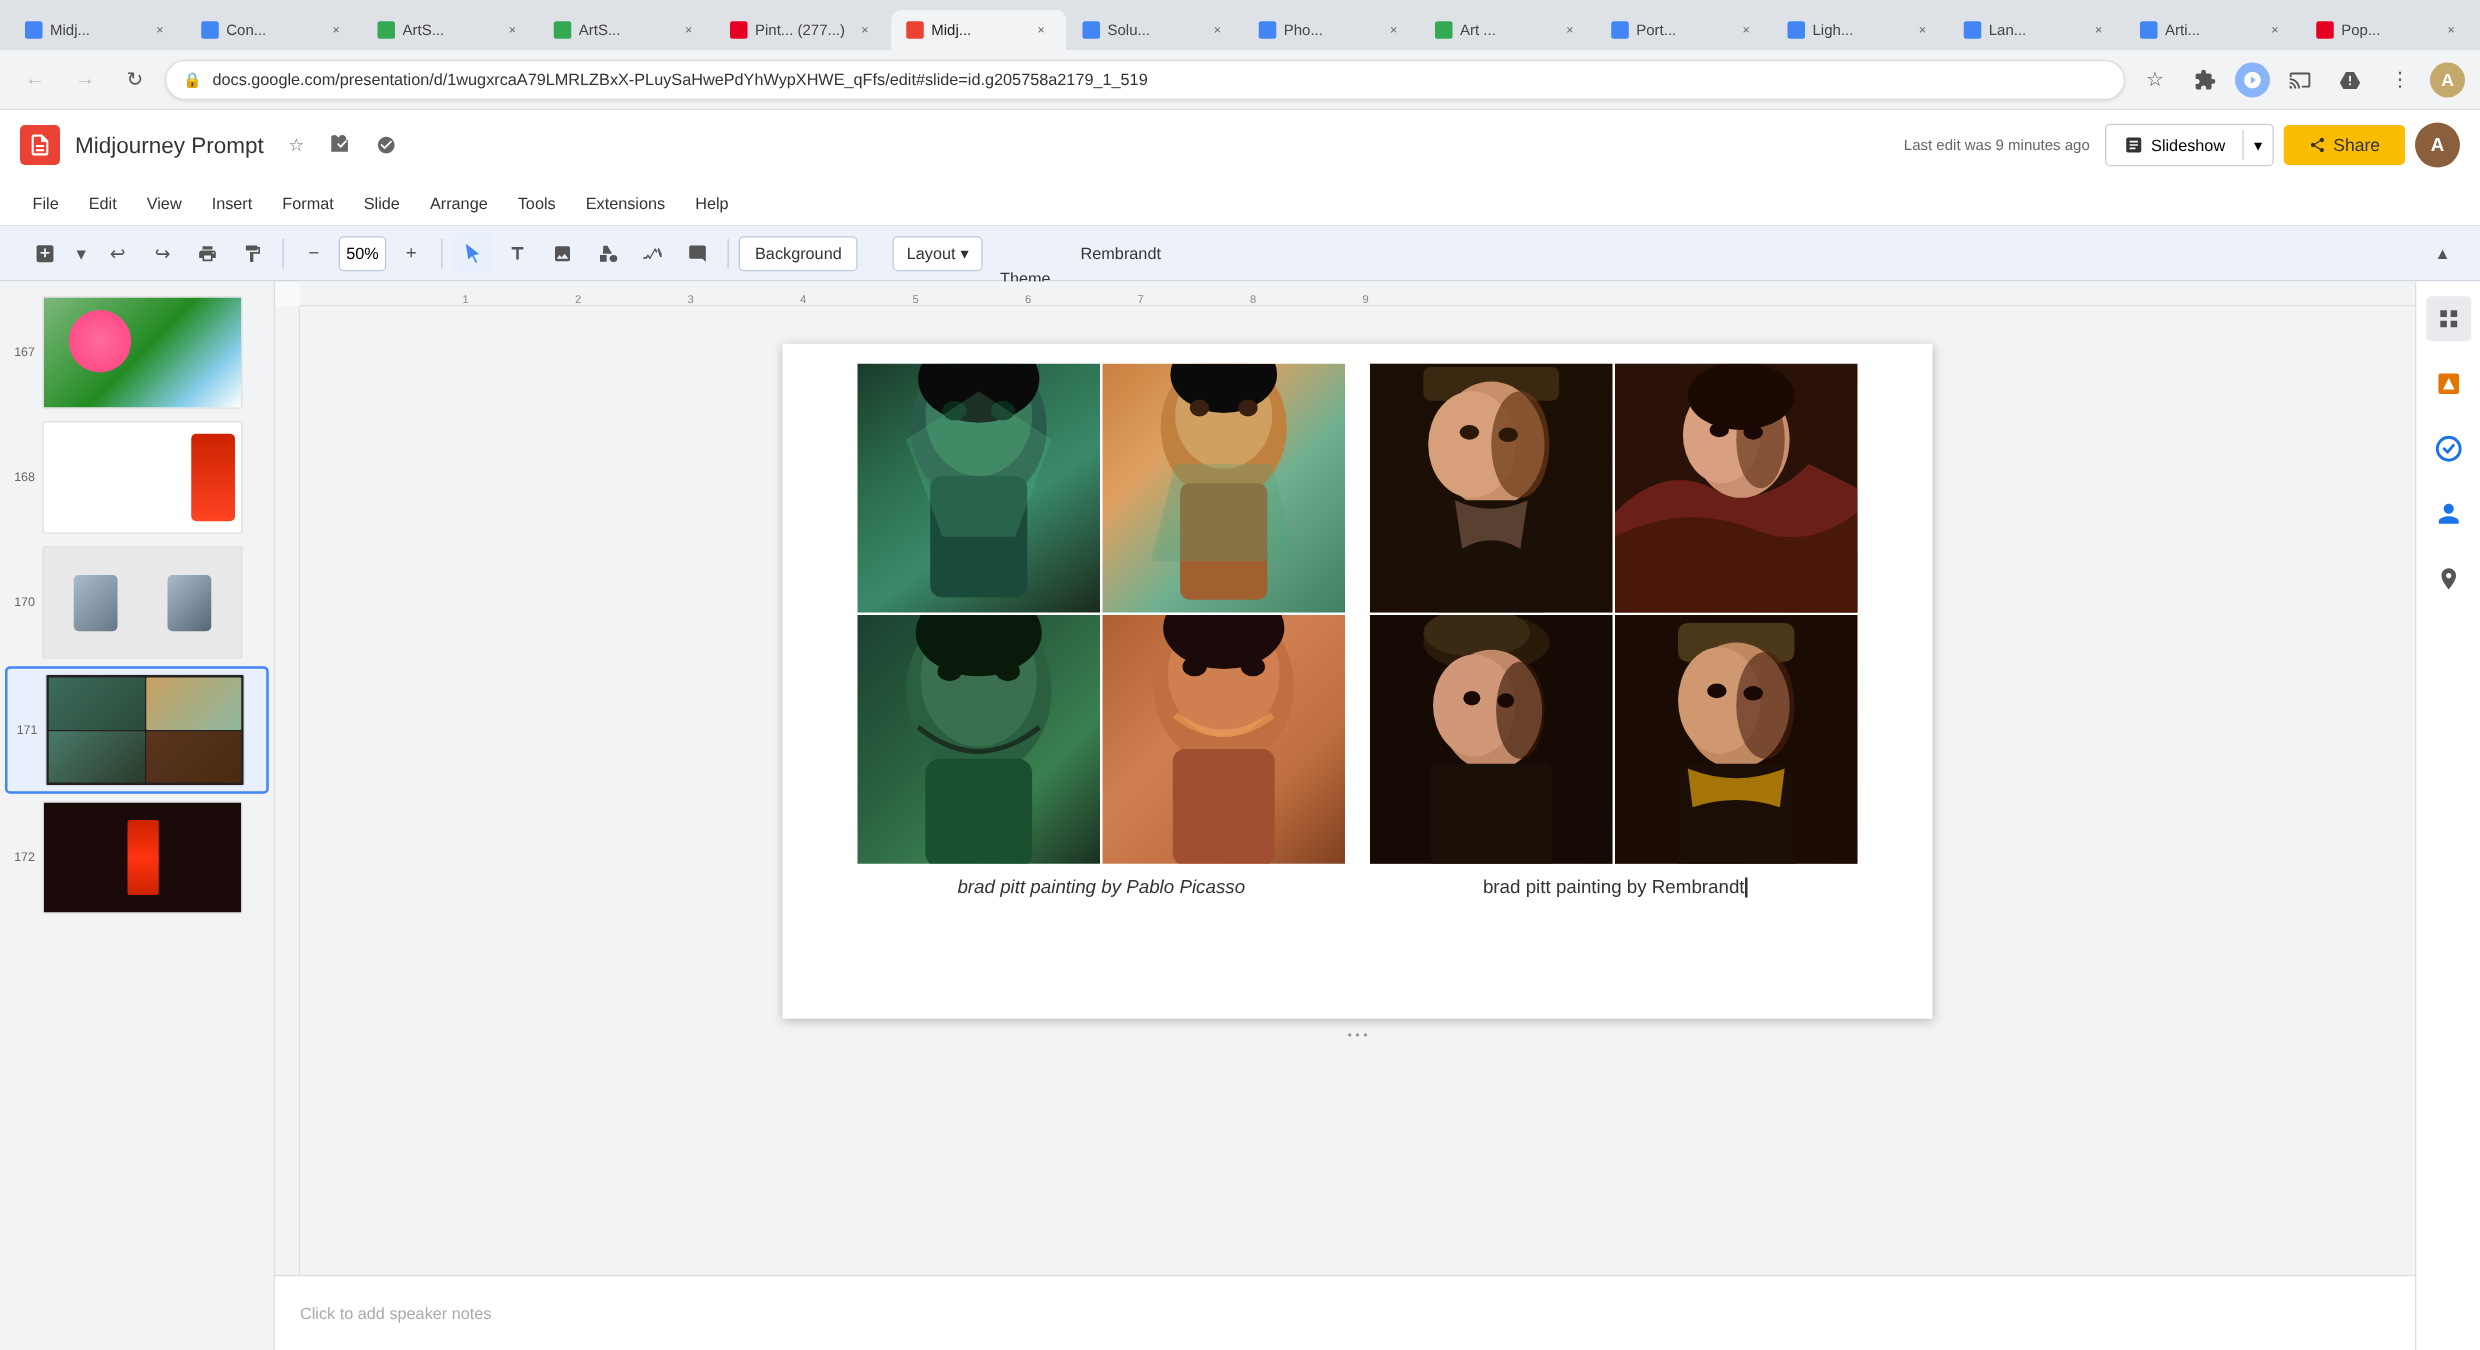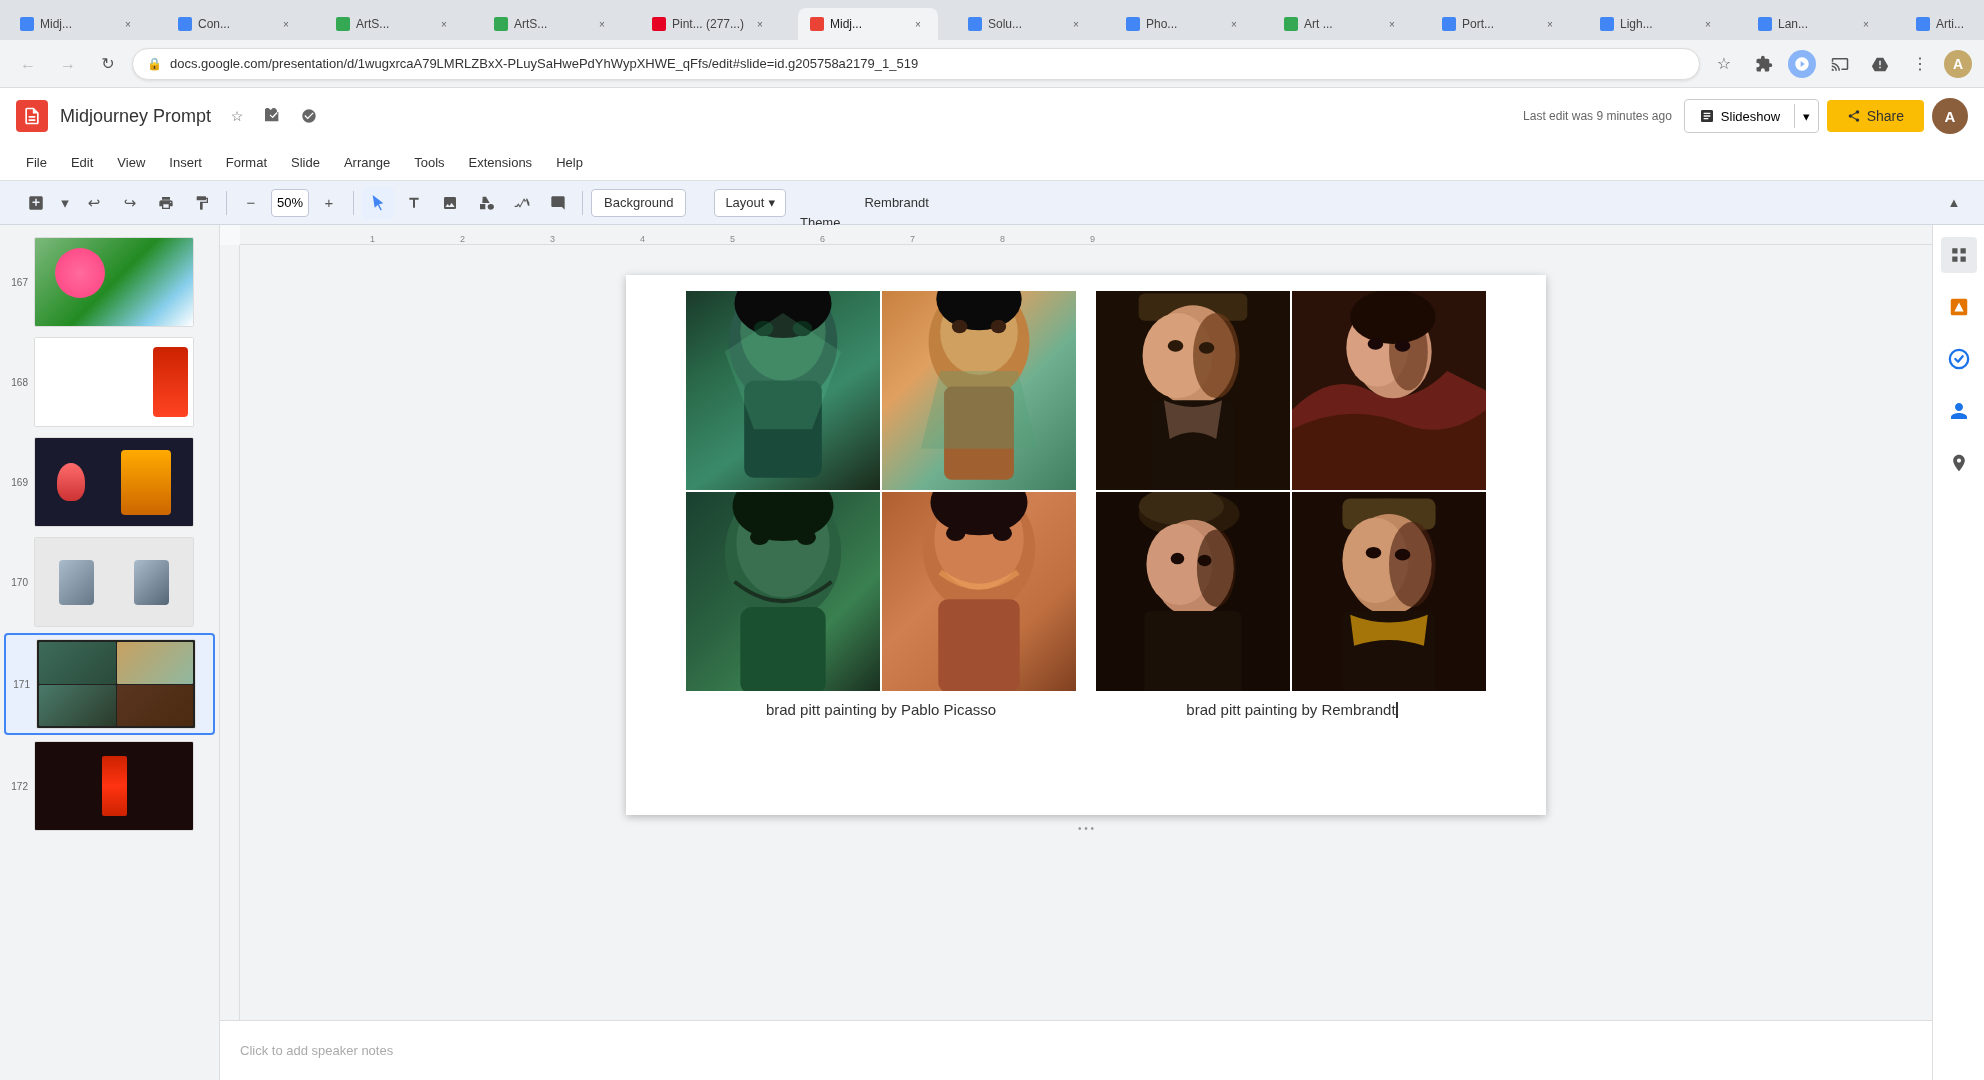--- a/index.html
+++ b/index.html
@@ -1,20 +1,20 @@
 <!DOCTYPE html>
 <html><head>
   <meta charset="utf-8">
   <style>
     * { margin: 0; padding: 0; box-sizing: border-box; }
     body { font-family: Arial, sans-serif; background: #f1f3f4; width: 1984px; height: 1080px; overflow: hidden; font-size: 13px; }
 
     
     .browser-frame { width: 100%; height: 100%; display: flex; flex-direction: column; }
-    .browser-tabs { background: #dee1e6; height: 40px; display: flex; align-items: flex-end; padding: 0 8px; gap: 18px; }
+    .browser-tabs { background: #dee1e6; height: 40px; display: flex; align-items: flex-end; padding: 0 8px; gap: 1px; }
     .tab { display: flex; align-items: center; height: 32px; padding: 0 12px; border-radius: 8px 8px 0 0; font-size: 12px; gap: 6px; min-width: 140px; max-width: 200px; background: #dee1e6; color: #444; cursor: pointer; position: relative; }
     .tab.active { background: #f1f3f4; color: #222; }
     .tab .favicon { width: 16px; height: 16px; border-radius: 2px; flex-shrink: 0; }
     .tab .tab-title { overflow: hidden; text-overflow: ellipsis; white-space: nowrap; flex: 1; }
     .tab .close-btn { width: 16px; height: 16px; border-radius: 50%; display: flex; align-items: center; justify-content: center; font-size: 10px; color: #666; flex-shrink: 0; }
 
     .browser-toolbar { background: #f1f3f4; height: 48px; display: flex; align-items: center; padding: 0 12px; gap: 8px; border-bottom: 1px solid #ddd; }
     .nav-btn { width: 32px; height: 32px; border-radius: 50%; display: flex; align-items: center; justify-content: center; color: #555; cursor: pointer; font-size: 16px; }
     .nav-btn.disabled { color: #bbb; cursor: default; }
     .address-bar { flex: 1; height: 32px; background: white; border-radius: 16px; display: flex; align-items: center; padding: 0 14px; font-size: 13px; color: #333; border: 1px solid #ddd; box-shadow: 0 1px 3px rgba(0,0,0,0.1); }
@@ -337,29 +337,20 @@
 
         <div class="slide-thumbnail">
           <span class="slide-number">168</span>
           <div class="slide-preview">
             <div style="width:100%;height:100%;background:white;position:relative;display:flex;align-items:center;justify-content:flex-end;padding:5px;">
               <div style="width:35px;height:70px;background:linear-gradient(180deg,#cc2200,#ff4422);border-radius:4px;"></div>
             </div>
           </div>
         </div>
 
-        <div class="slide-thumbnail">
-          <span class="slide-number">169</span>
-          <div class="slide-preview">
-            <div style="width:100%;height:100%;background:#1a1a2e;display:flex;align-items:center;justify-content:space-around;padding:4px;">
-              <div style="width:28px;height:38px;border-radius:50% 50% 40% 40%;background:linear-gradient(180deg,#ff6b6b,#cc3333);"></div>
-              <div style="width:50px;height:65px;border-radius:4px;background:linear-gradient(180deg,#ffaa00,#cc6600);"></div>
-            </div>
-          </div>
-        </div>
 
         <div class="slide-thumbnail">
           <span class="slide-number">170</span>
           <div class="slide-preview">
             <div style="width:100%;height:100%;background:#e8e8e8;display:flex;align-items:center;justify-content:space-around;padding:4px;">
               <div style="width:35px;height:45px;background:linear-gradient(135deg,#aabbcc,#667788);border-radius:4px;"></div>
               <div style="width:35px;height:45px;background:linear-gradient(135deg,#aabbcc,#556677);border-radius:4px;"></div>
             </div>
           </div>
         </div>
@@ -406,21 +397,21 @@
 
           <div style="width:20px;background:#f1f3f4;border-right:1px solid #ddd;flex-shrink:0;position:relative;">
           </div>
 
           <div style="flex:1;display:flex;flex-direction:column;align-items:center;justify-content:flex-start;padding:30px 40px 0 40px;background:#f1f3f4;overflow:auto;">
 
             <div style="background:white;box-shadow:0 2px 8px rgba(0,0,0,0.25);width:920px;height:540px;position:relative;flex-shrink:0;">
 
               <div style="width:100%;height:100%;padding:16px;display:flex;flex-direction:row;gap:20px;align-items:flex-start;justify-content:center;">
 
-                <div style="display:flex;flex-direction:column;align-items:center;gap:10px;">
+                <div style="display:flex;flex-direction:column;align-items:center;gap:10px;font-style:italic;">
 
                   <div style="display:grid;grid-template-columns:1fr 1fr;grid-template-rows:1fr 1fr;gap:2px;width:390px;height:400px;">
 
                     <div style="background:linear-gradient(145deg,#1a3a2a 0%,#2a6a4a 30%,#3a8a6a 60%,#1a2a1a 100%);overflow:hidden;position:relative;">
                       <svg width="100%" height="100%" viewBox="0 0 100 120" preserveAspectRatio="xMidYMid slice">
 
                         <ellipse cx="50" cy="35" rx="28" ry="32" fill="#2a5a4a"></ellipse>
                         <ellipse cx="50" cy="30" rx="22" ry="25" fill="#3a7a5a"></ellipse>
                         <rect x="30" y="55" width="40" height="50" rx="5" fill="#1a4a3a"></rect>
 

